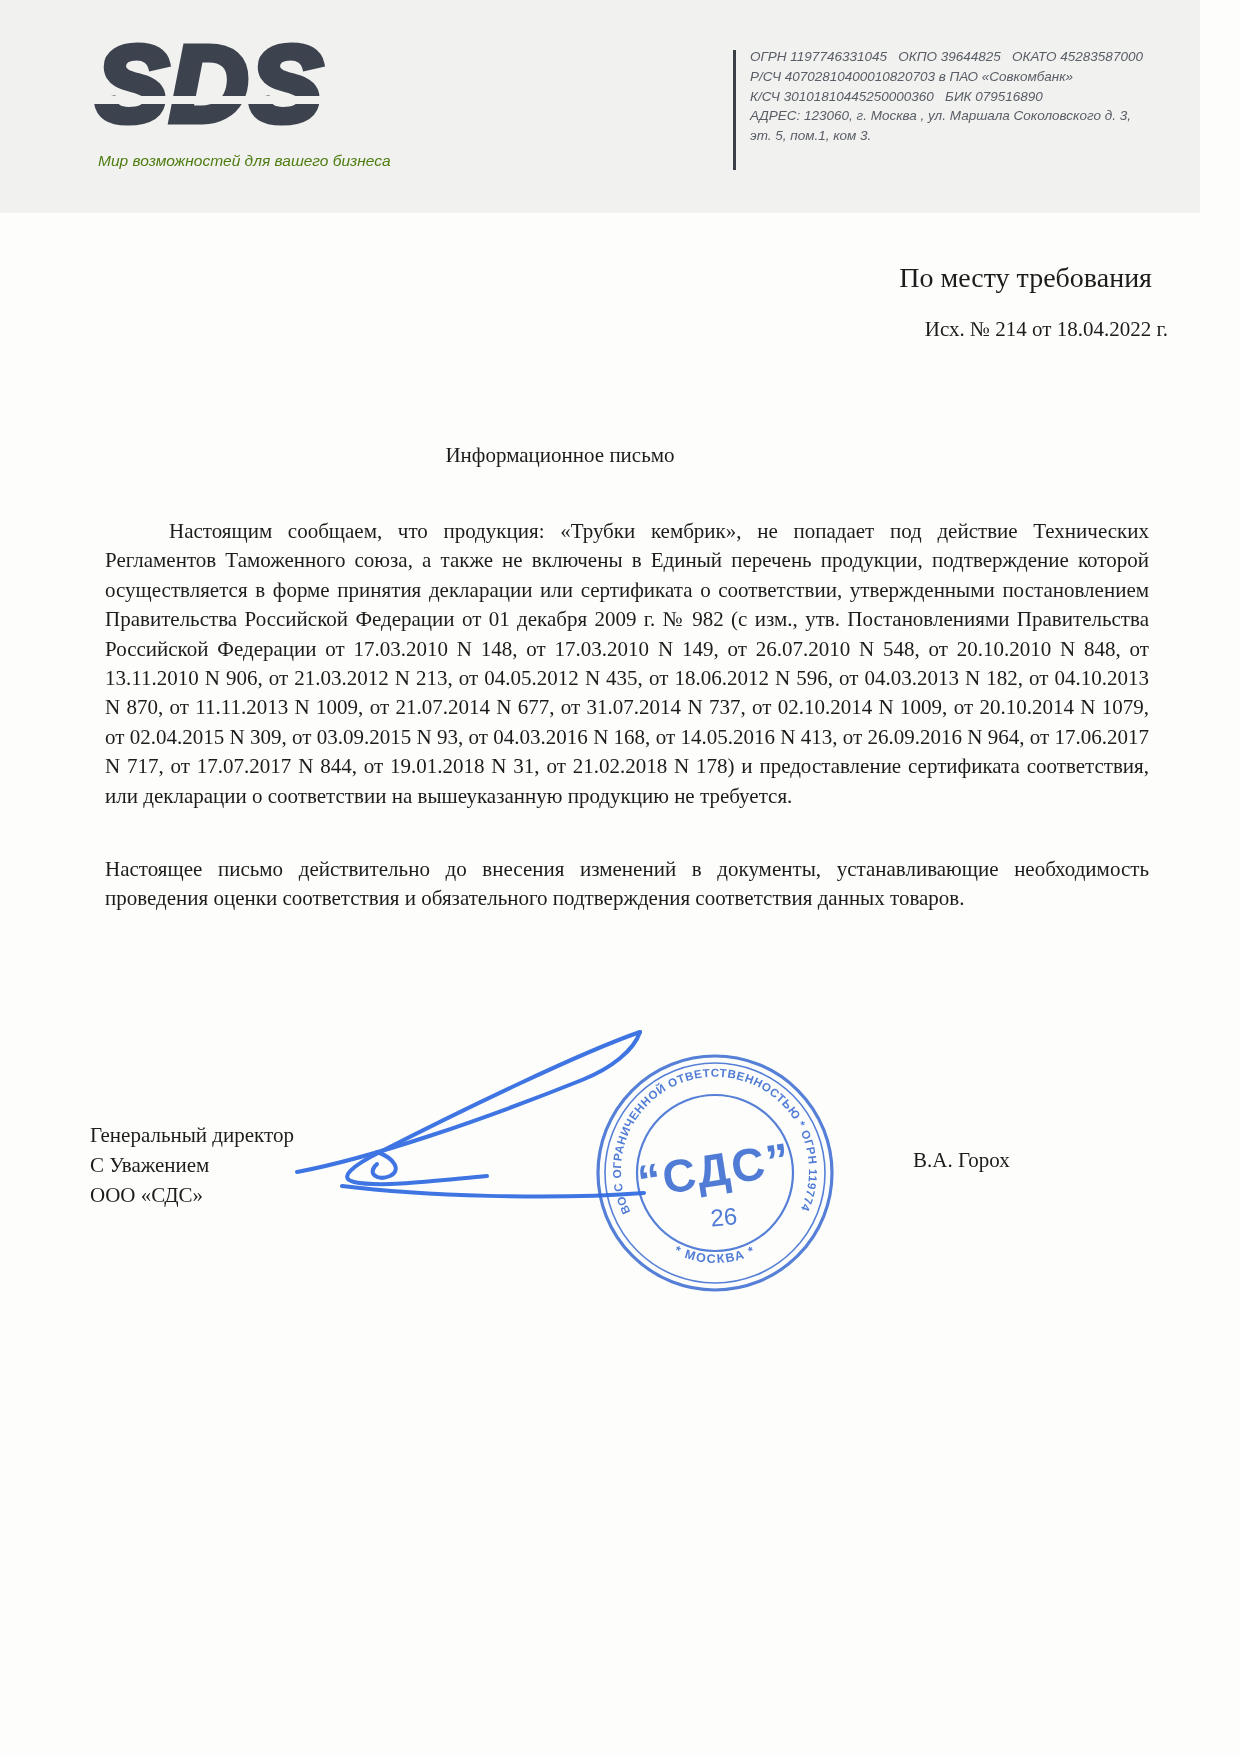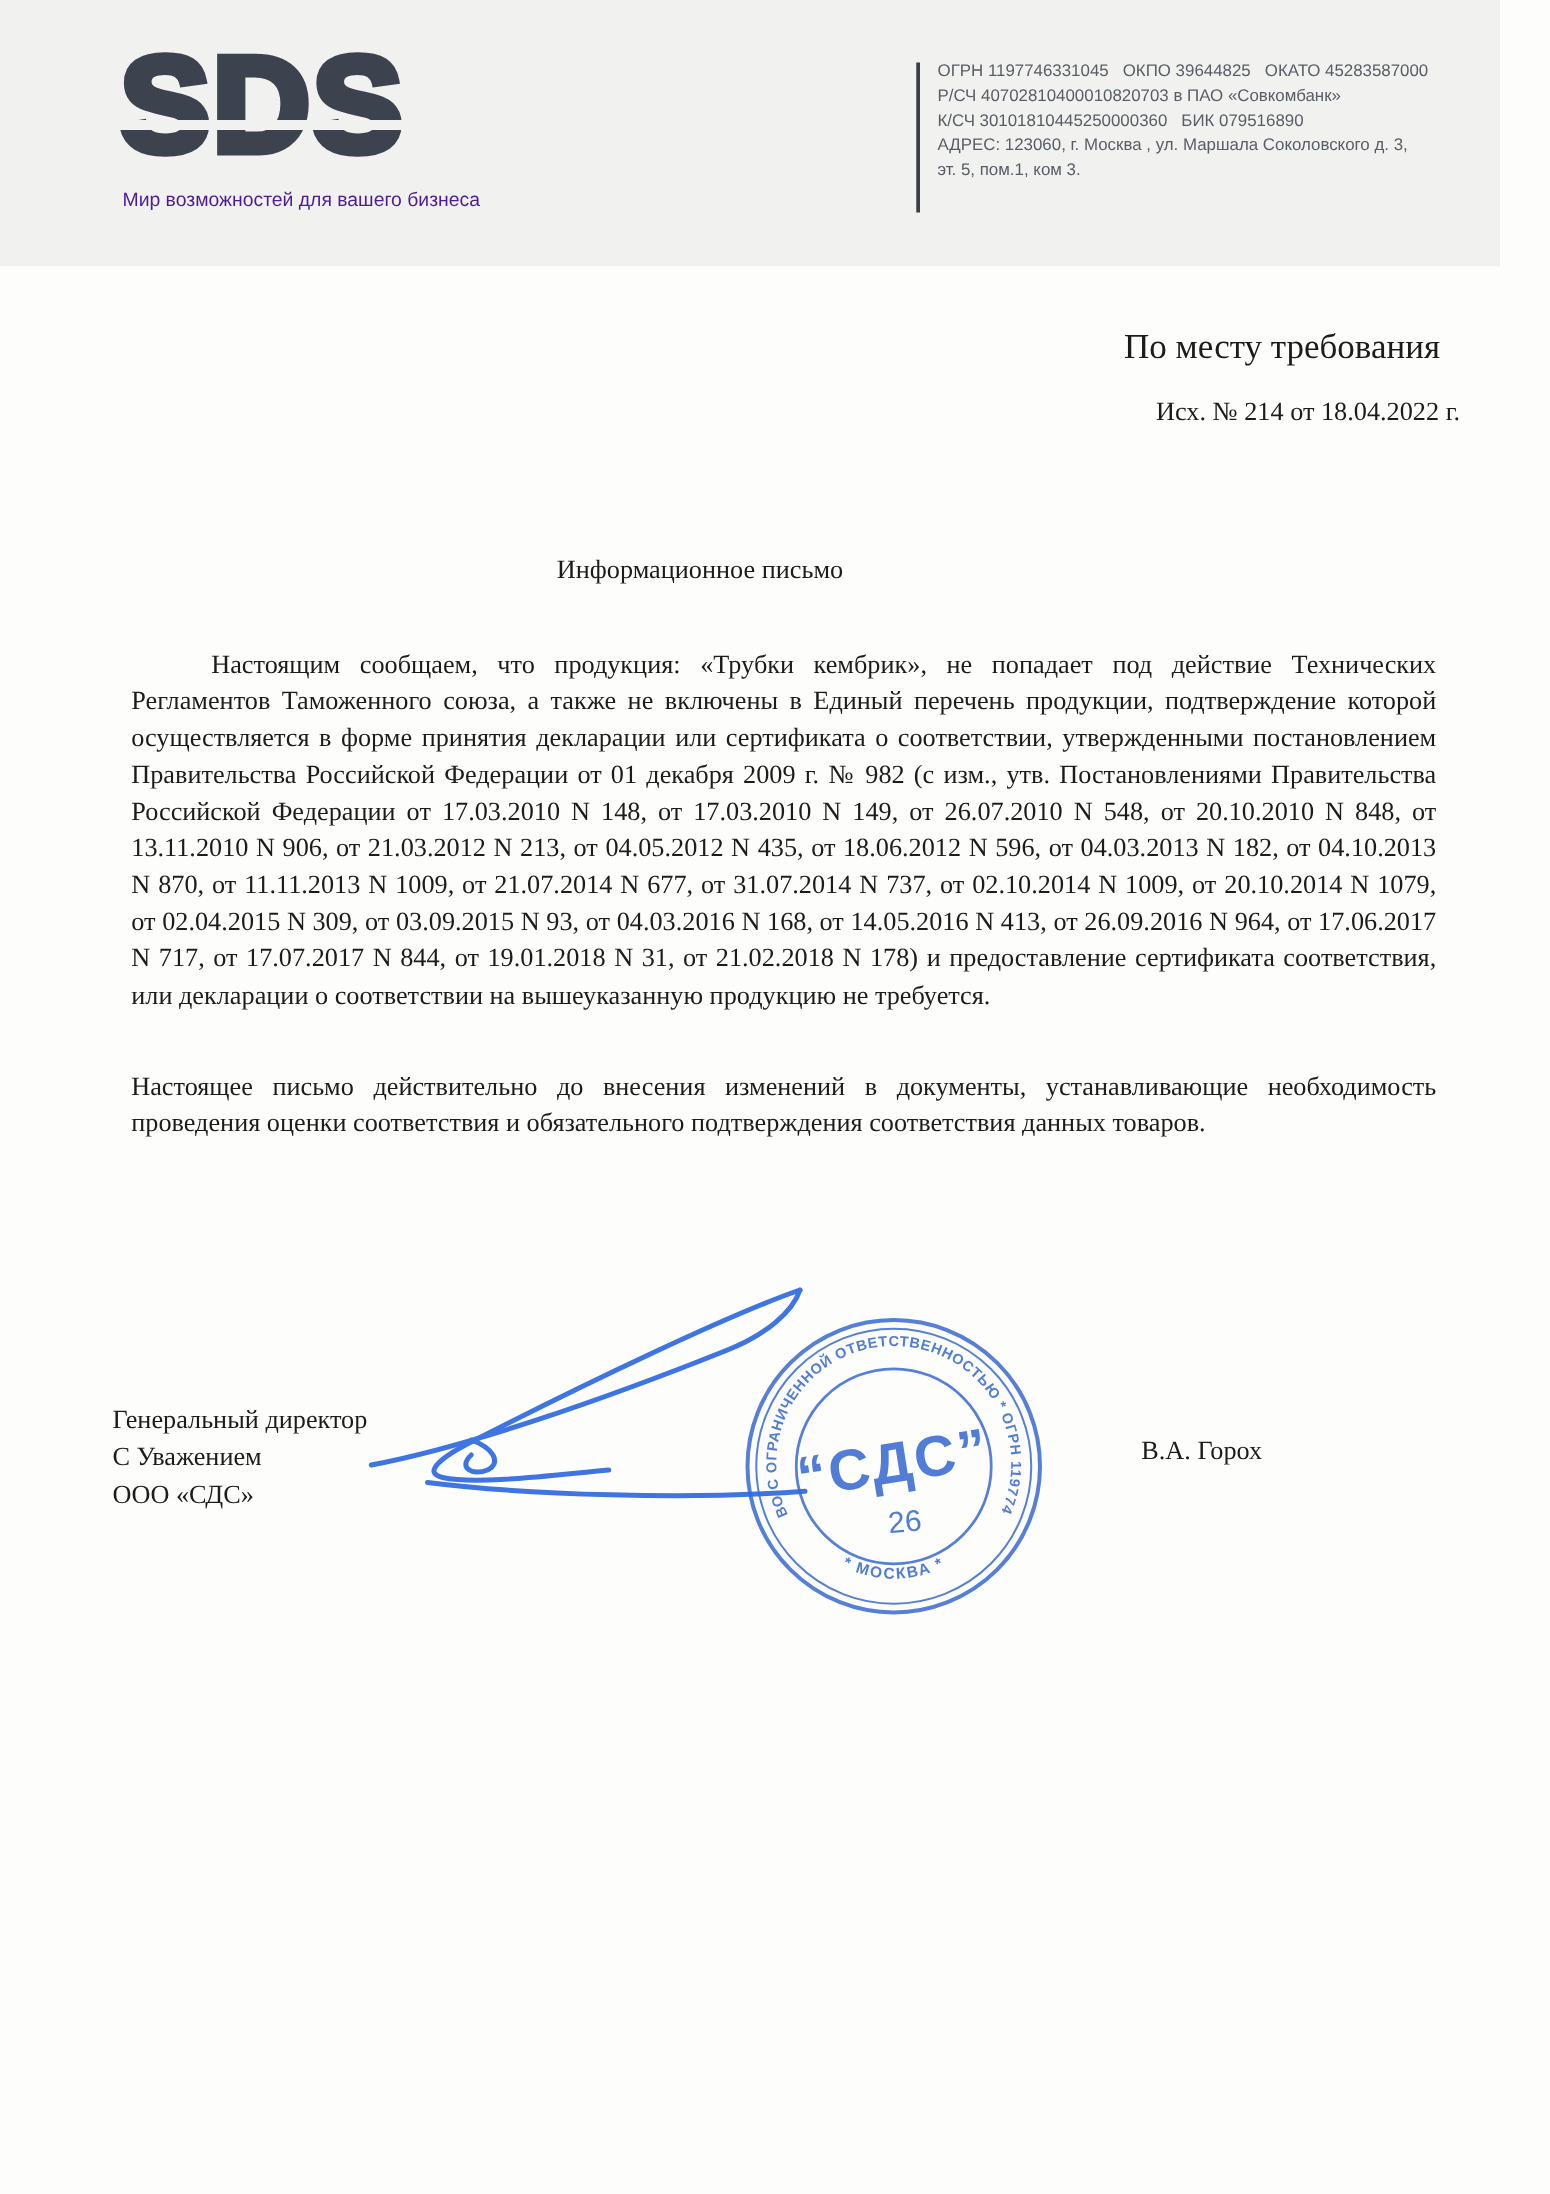--- a/index.html
+++ b/index.html
@@ -7,39 +7,40 @@
     width:1240px;height:1755px;position:relative;
     background:#fdfdfc;
     font-family:"Liberation Serif", serif;
     color:#1c1c1c;
     overflow:hidden;
   }
   
   .header-band{
     position:absolute;left:0;top:0;width:1200px;height:213px;
     background:#f1f1ef;
+    font-style:italic;
   }
   .logo-wrap{position:absolute;left:96px;top:30px;width:300px;height:150px;}
   .logo-text{
     font-family:"Liberation Sans", sans-serif;
     font-weight:bold;
     font-size:108px;line-height:108px;
     letter-spacing:2px;
     color:#3d434e;
     -webkit-text-stroke:7px #3d434e;
     user-select:none;
   }
   .logo-slash{
     position:absolute;left:-6px;top:66px;width:290px;height:8px;
     background:#f1f1ef;
   }
   .logo-tagline{
     position:absolute;left:2px;top:122px;width:300px;
     font-family:"Liberation Sans", sans-serif;
-    font-size:15.5px;color:#4c1d95;white-space:nowrap;
+    font-size:15.5px;color:#4d7c0f;white-space:nowrap;
   }
   .header-divider{
     position:absolute;left:733px;top:50px;width:3px;height:120px;
     background:#3b3f46;
   }
   .company-details{
     position:absolute;left:750px;top:47px;width:460px;
     font-family:"Liberation Sans", sans-serif;
     font-size:13.5px;line-height:19.8px;color:#585d66;
   }

